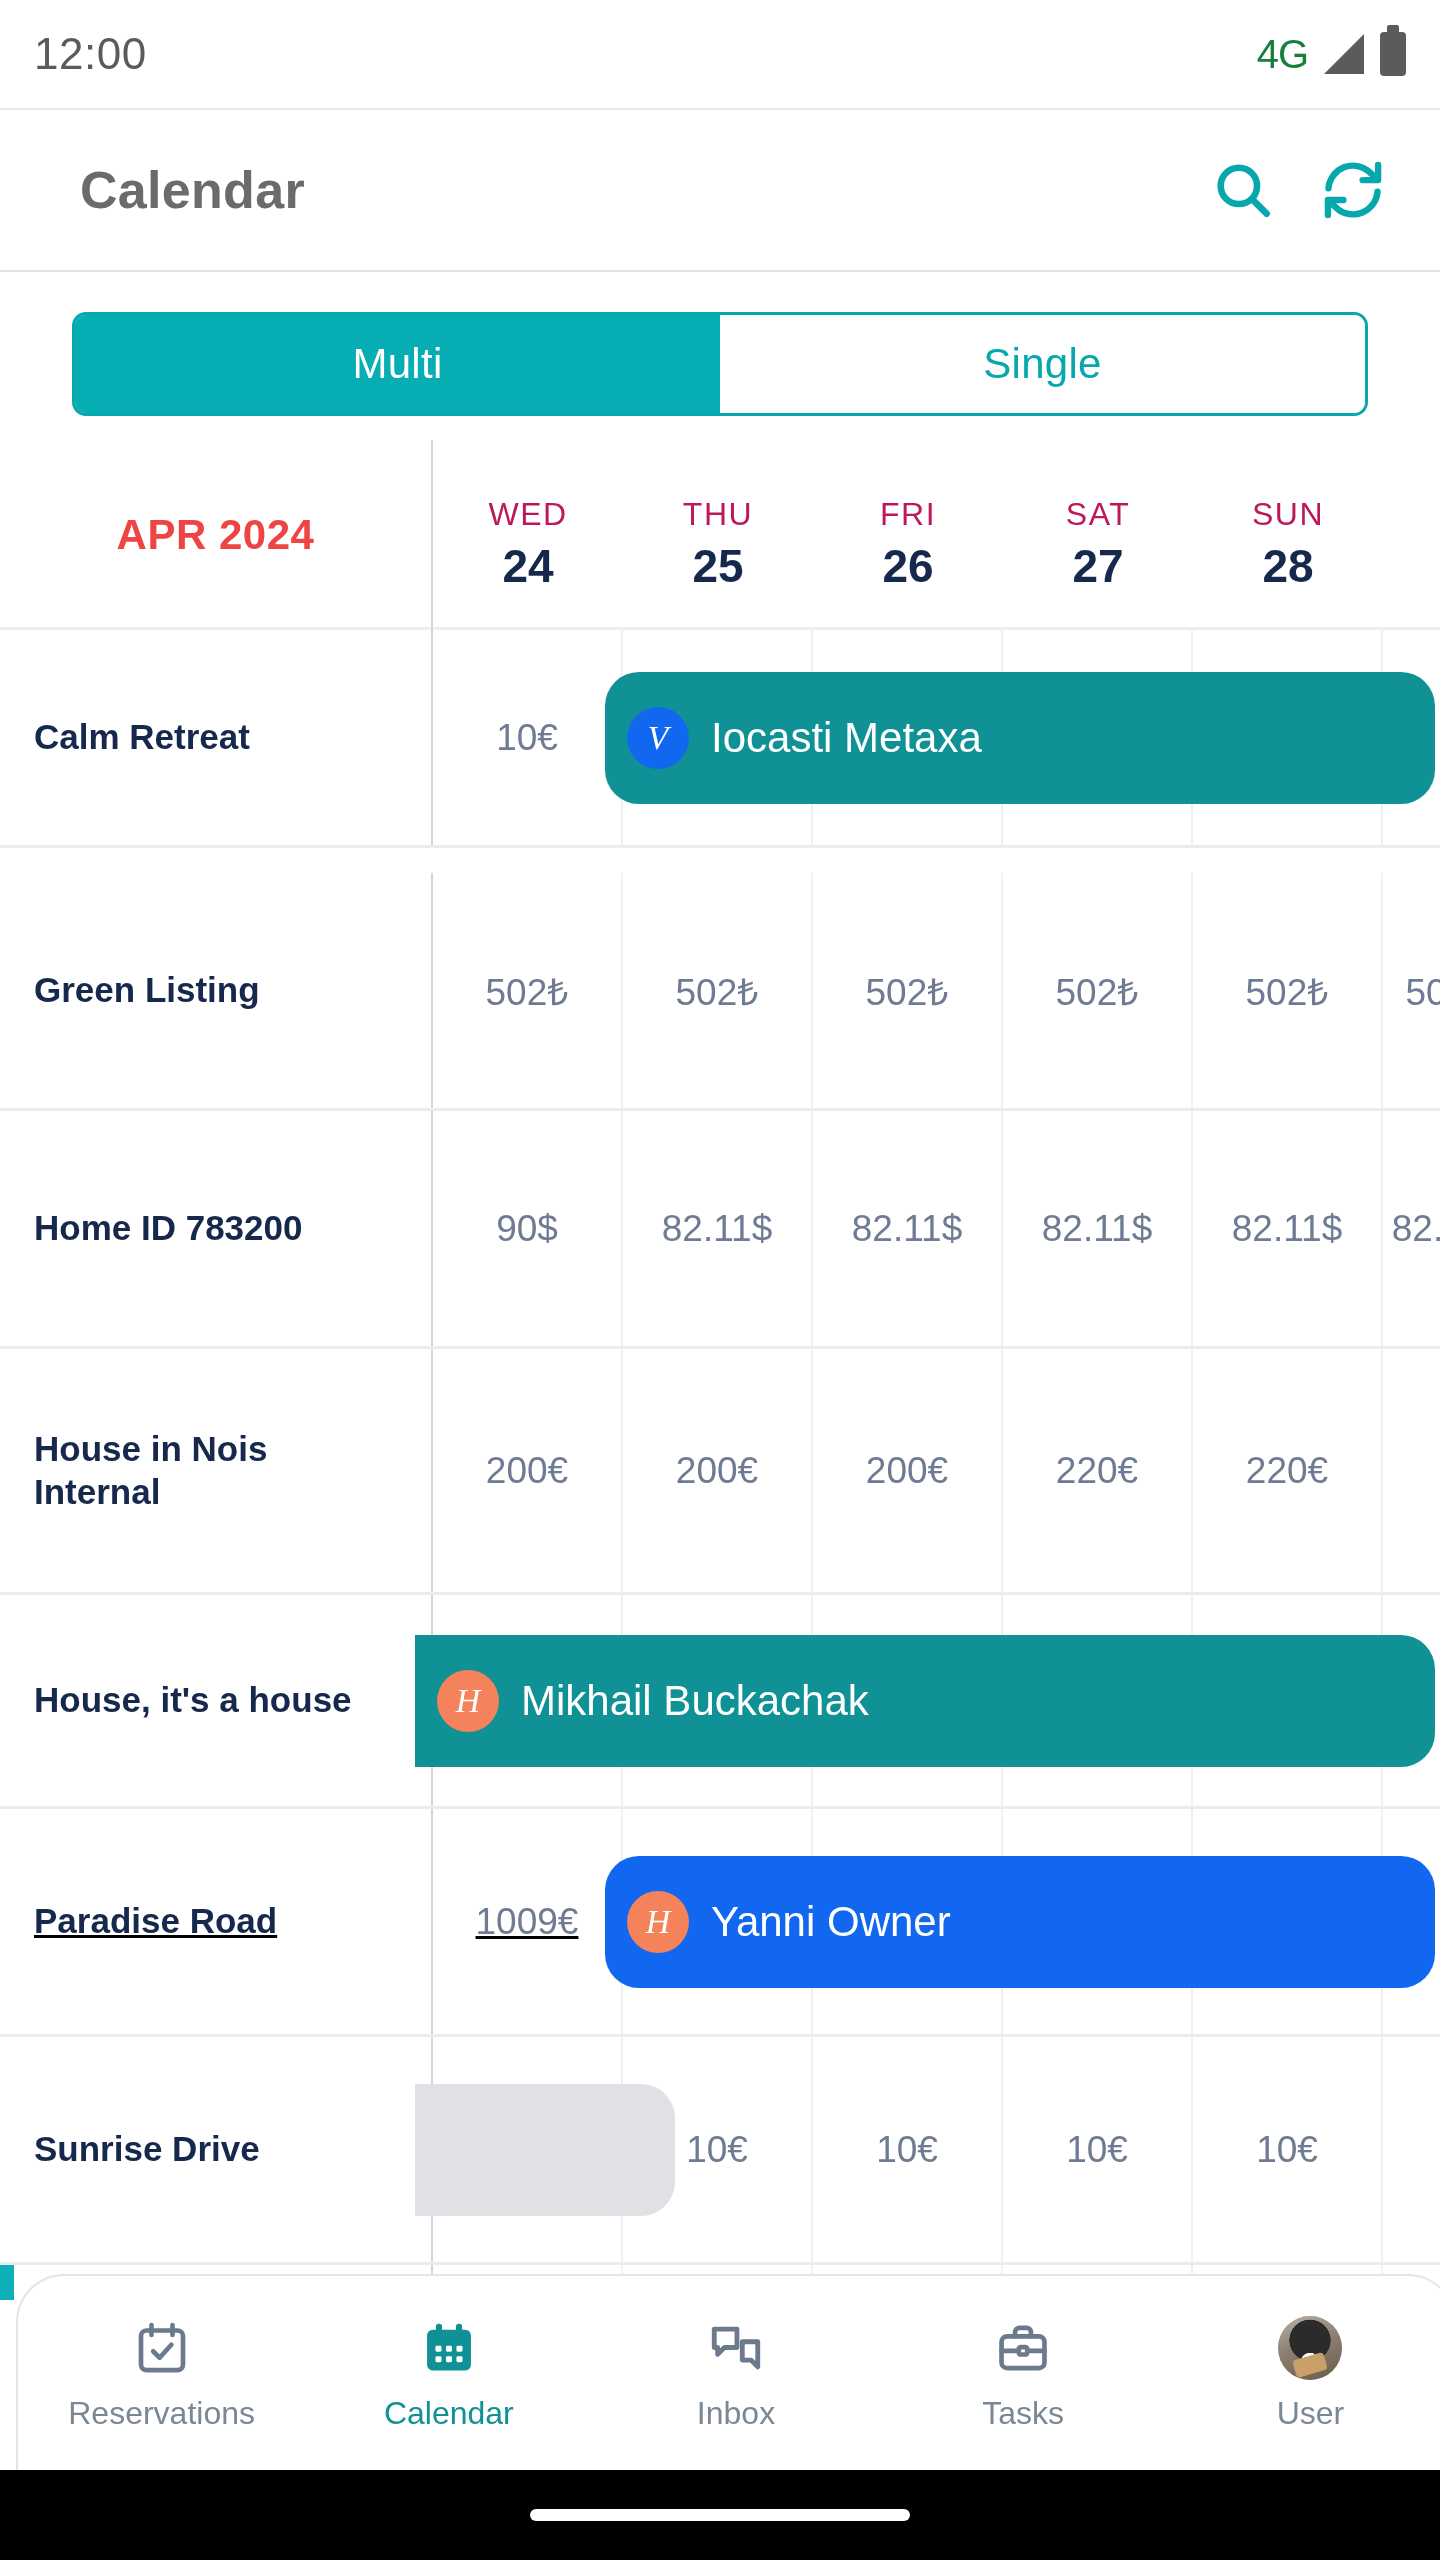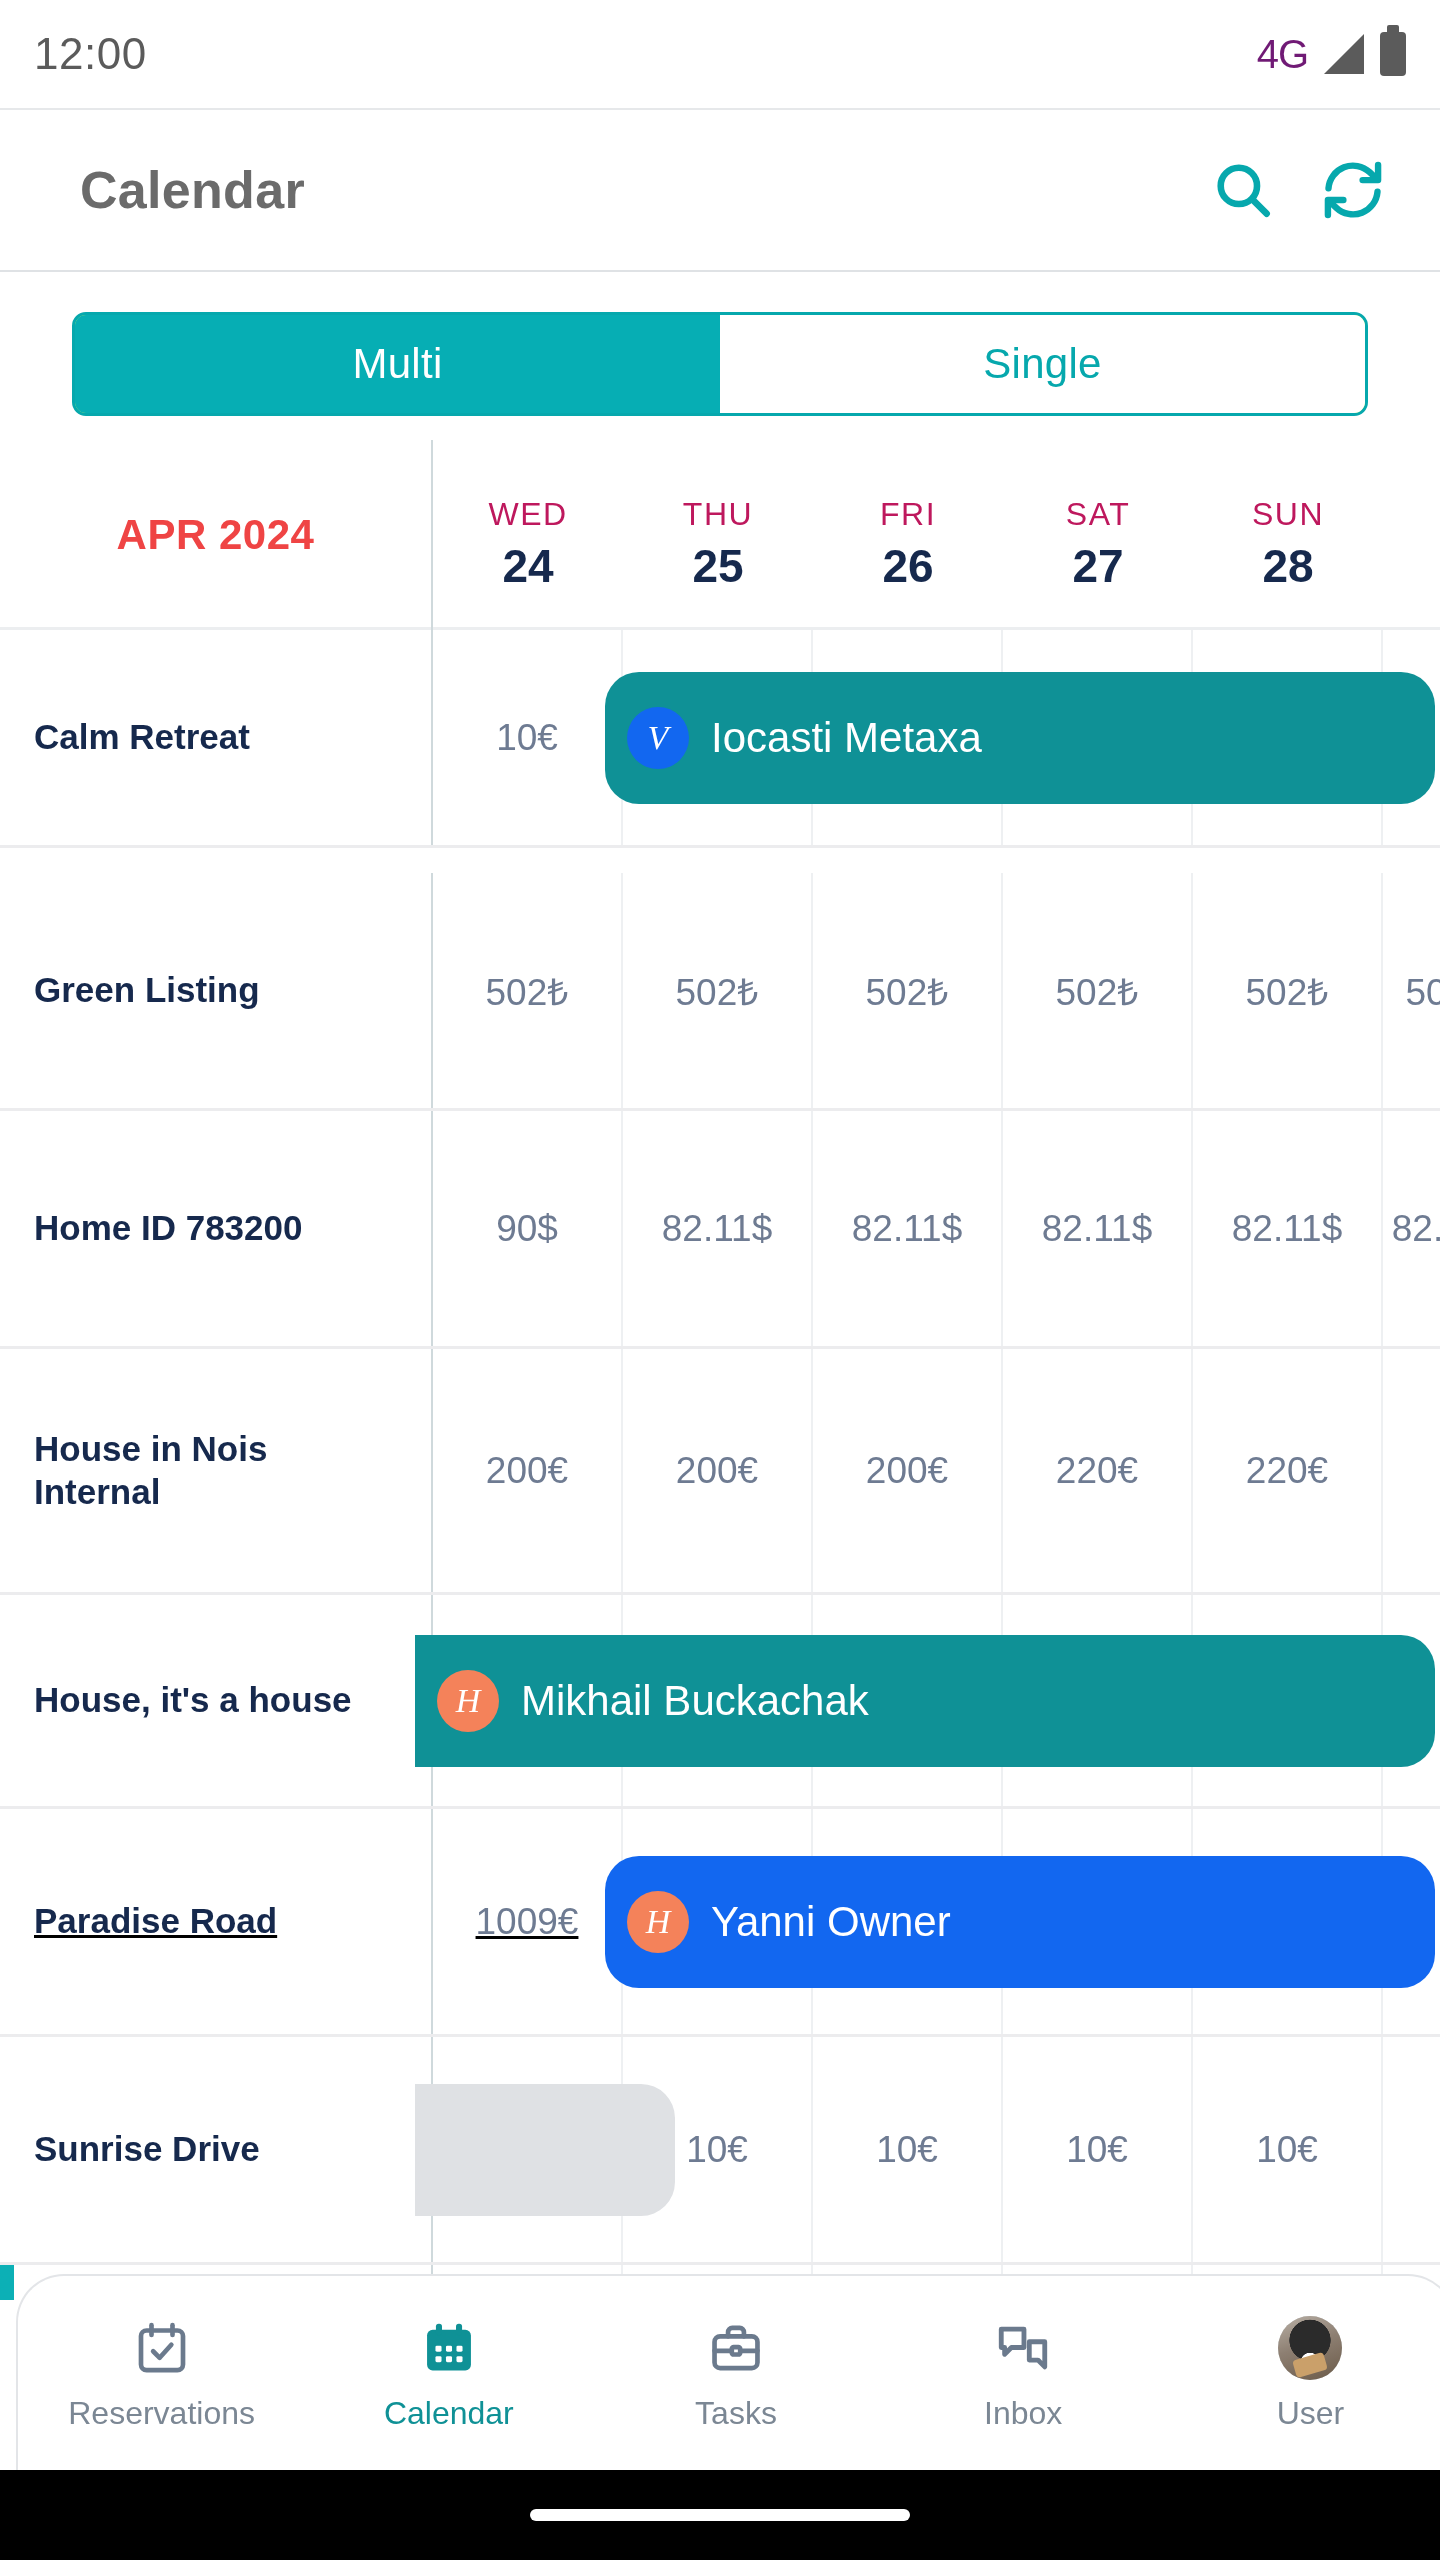--- a/index.html
+++ b/index.html
@@ -36,21 +36,21 @@
     color: #5b5b5b;
     letter-spacing: 0.5px;
   }
   #status-right {
     display: flex;
     align-items: center;
     gap: 16px;
   }
   #status-net {
     font-size: 40px;
-    color: #701a75;
+    color: #15803d;
     letter-spacing: -1px;
   }
   .signal-tri {
     width: 0; height: 0;
     border-left: 40px solid transparent;
     border-bottom: 40px solid #5b5b5b;
   }
   .battery {
     position: relative;
     width: 26px; height: 44px;
@@ -558,42 +558,42 @@
             <rect x="10.7" y="15.5" width="2.6" height="2.6" rx="0.6"></rect>
             <rect x="15.2" y="15.5" width="2.6" height="2.6" rx="0.6"></rect>
           </g>
         </svg>
       </div>
       <div class="nav-label">Calendar</div>
     </div>
 
     <div class="nav-item">
       <div class="nav-icon">
+        <svg width="58" height="58" viewBox="0 0 24 24" fill="none" stroke="#6b7a8d" stroke-width="2" stroke-linejoin="round">
+          <path d="M3 4.2h9.4v7.6H7.2L4.4 14.6v-2.8H3z"></path>
+          <path d="M21 9.4h-6.4v7.6h3.6l2.8 2.8v-2.8H21z"></path>
+        </svg>
+      </div>
+      <div class="nav-label">Inbox</div>
+    </div>
+
+    <div class="nav-item">
+      <div class="nav-icon">
         <svg width="56" height="56" viewBox="0 0 24 24" fill="none" stroke="#6b7a8d" stroke-width="2" stroke-linecap="round" stroke-linejoin="round">
           <rect x="2.8" y="7" width="18.4" height="13.6" rx="2.4"></rect>
           <path d="M8.6 7V5.2a1.8 1.8 0 0 1 1.8-1.8h3.2a1.8 1.8 0 0 1 1.8 1.8V7"></path>
           <line x1="2.8" y1="13.2" x2="21.2" y2="13.2"></line>
           <rect x="10.2" y="11.6" width="3.6" height="3.2" rx="0.8" fill="#ffffff"></rect>
         </svg>
       </div>
       <div class="nav-label">Tasks</div>
     </div>
 
     <div class="nav-item">
       <div class="nav-icon">
-        <svg width="58" height="58" viewBox="0 0 24 24" fill="none" stroke="#6b7a8d" stroke-width="2" stroke-linejoin="round">
-          <path d="M3 4.2h9.4v7.6H7.2L4.4 14.6v-2.8H3z"></path>
-          <path d="M21 9.4h-6.4v7.6h3.6l2.8 2.8v-2.8H21z"></path>
-        </svg>
-      </div>
-      <div class="nav-label">Inbox</div>
-    </div>
-
-    <div class="nav-item">
-      <div class="nav-icon">
         <div class="nav-avatar">
           <div class="cat-body"></div>
         </div>
       </div>
       <div class="nav-label">User</div>
     </div>
 
   </div>
 
   <div id="gesture-area">

